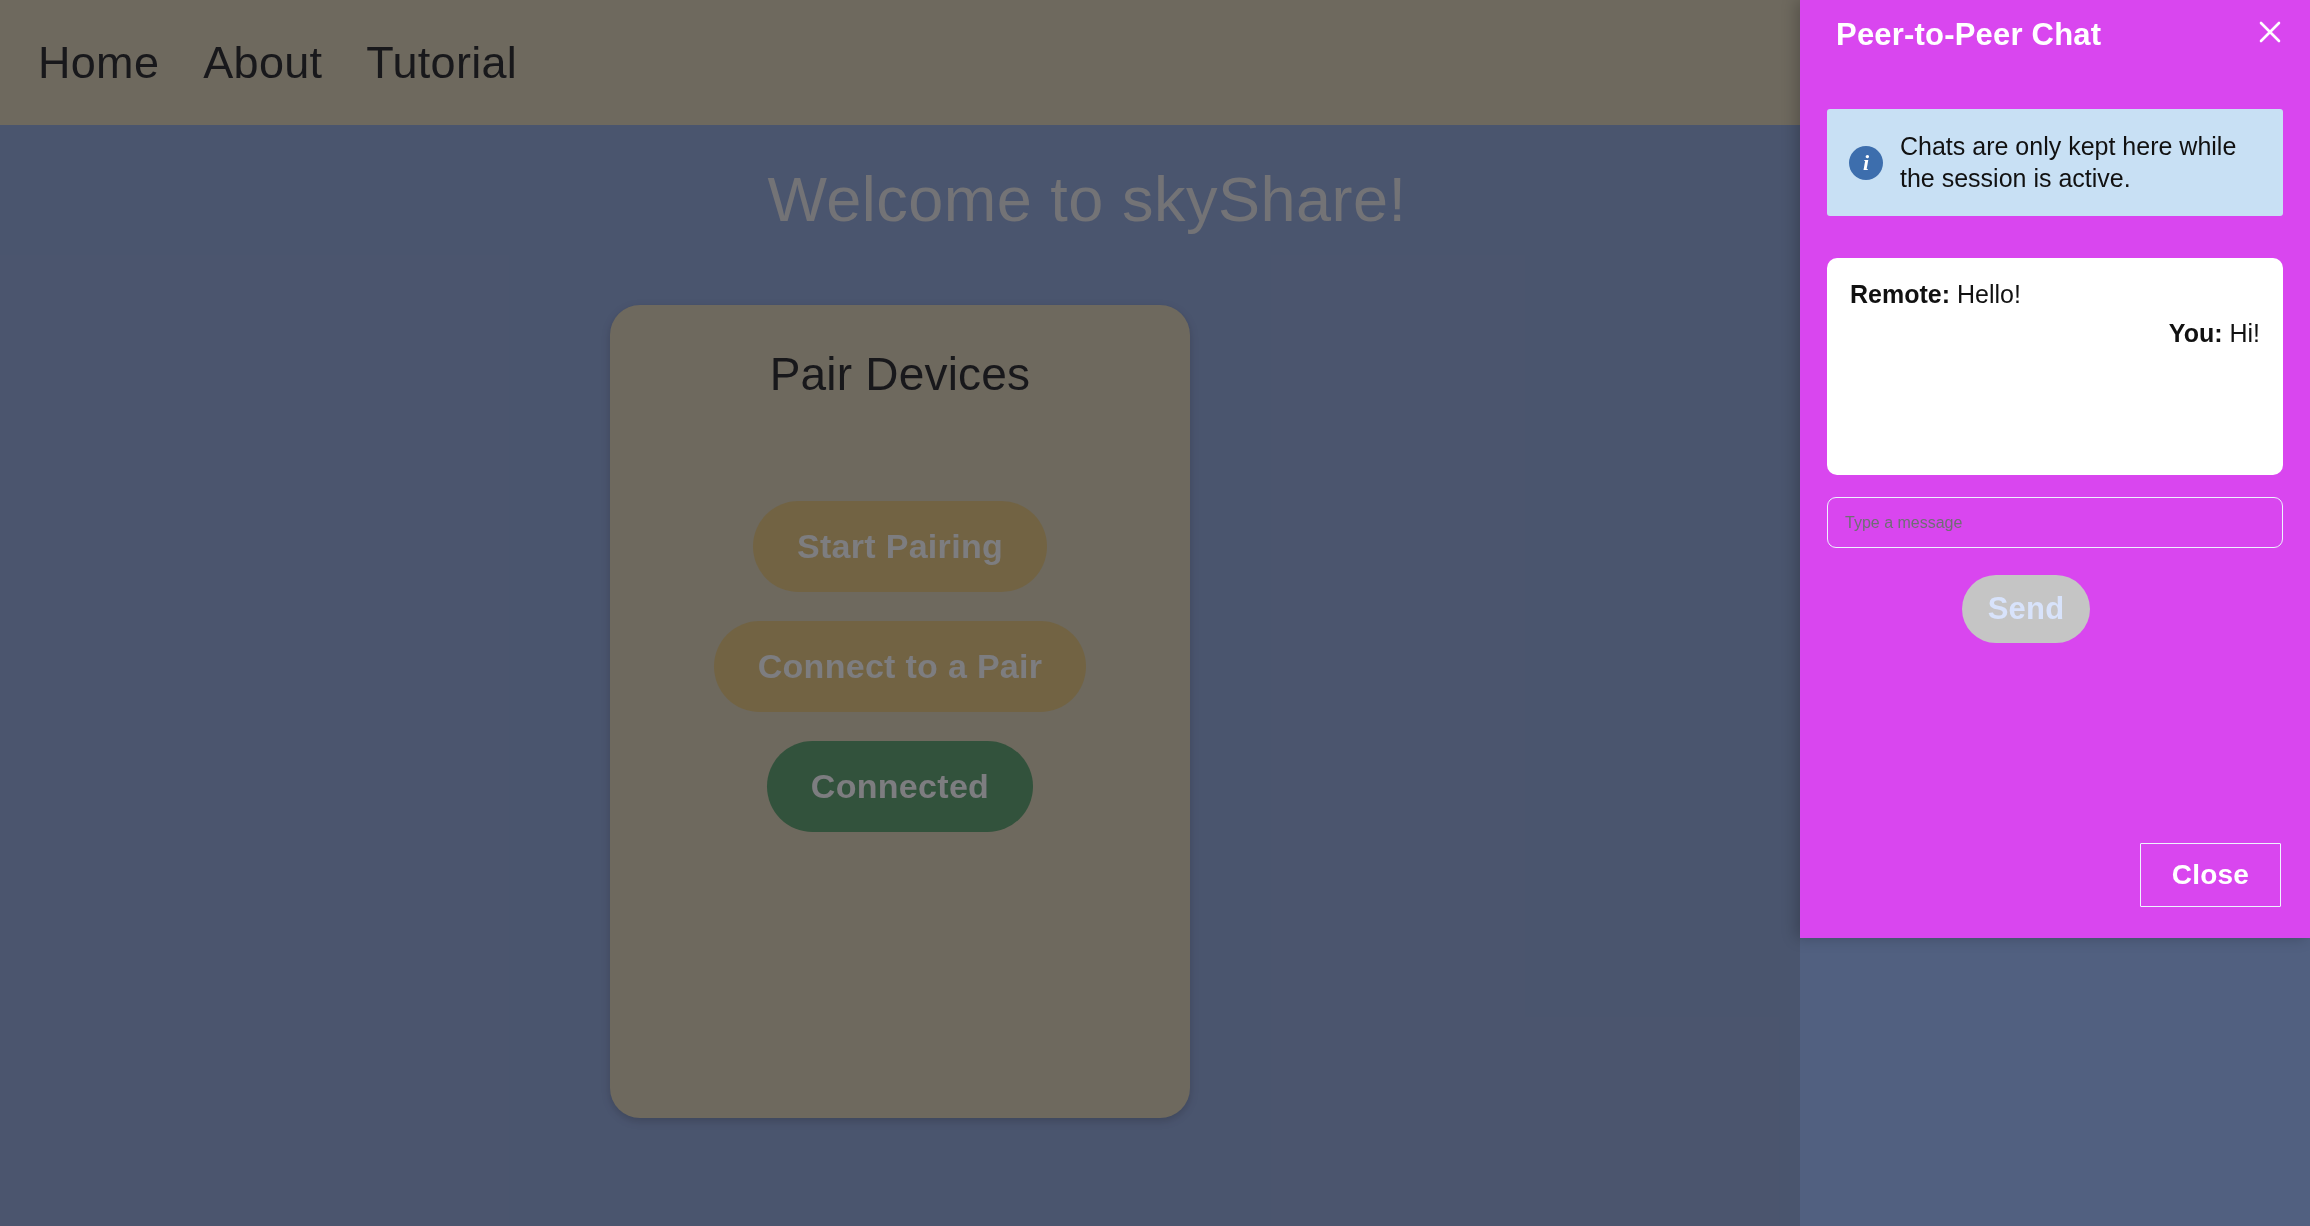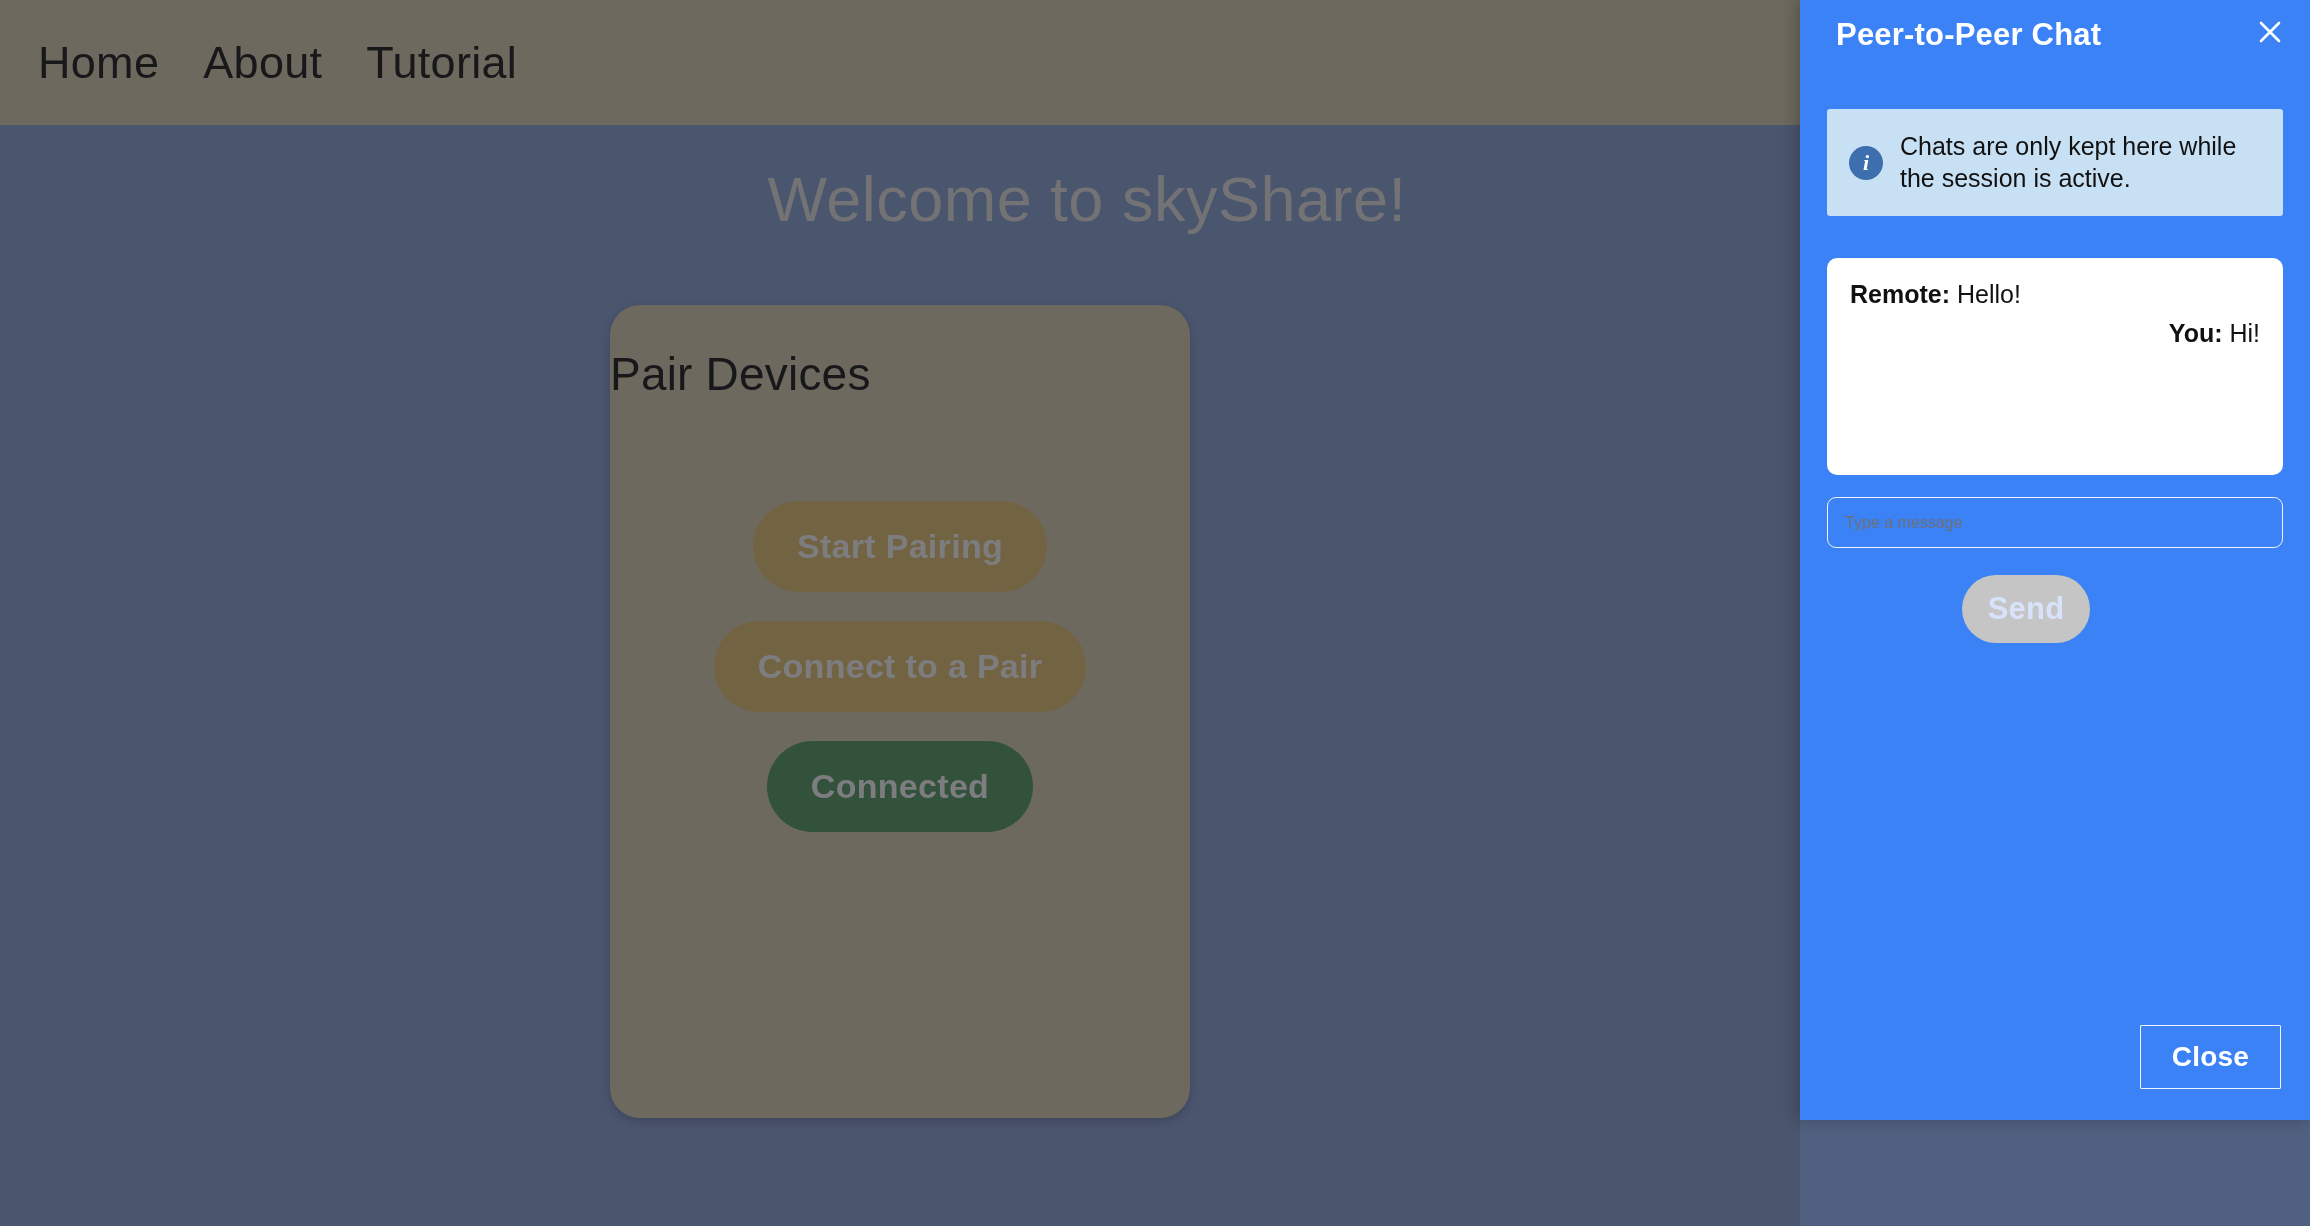--- a/index.html
+++ b/index.html
@@ -62,20 +62,21 @@
     justify-content: center;
     gap: 82px;
   }
   .card {
     width: 580px;
     height: 813px;
     background: #847d69;
     border-radius: 30px;
     display: flex;
     flex-direction: column;
+    align-items: center;
     box-shadow: 0 3px 9px rgba(0,0,0,0.22);
   }
   .card-title {
     margin-top: 42px;
     font-size: 46px;
     font-weight: 400;
     color: #0a0a0a;
     letter-spacing: 0.2px;
   }
   .card-buttons {
@@ -111,22 +112,22 @@
     left: 0; top: 0;
     width: 1800px; height: 1226px;
     background: rgba(60,60,70,0.30);
     pointer-events: none;
   }
 
   
   #chat-panel {
     position: absolute;
     right: 0; top: 0;
-    width: 510px; height: 1120px;
-    background: #3b82f6;
+    width: 510px; height: 938px;
+    background: #d946ef;
     box-shadow: -4px 0 14px rgba(0,0,0,0.22);
   }
   .panel-title {
     position: absolute;
     left: 36px; top: 17px;
     font-size: 31px;
     font-weight: 700;
     color: #ffffff;
     letter-spacing: 0.2px;
   }

